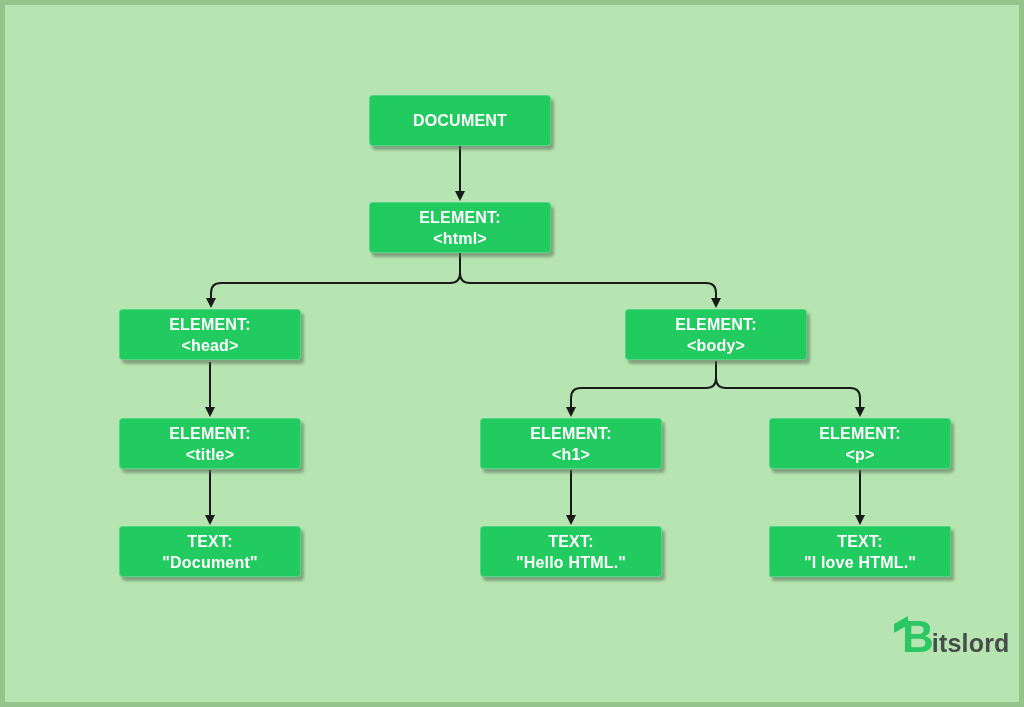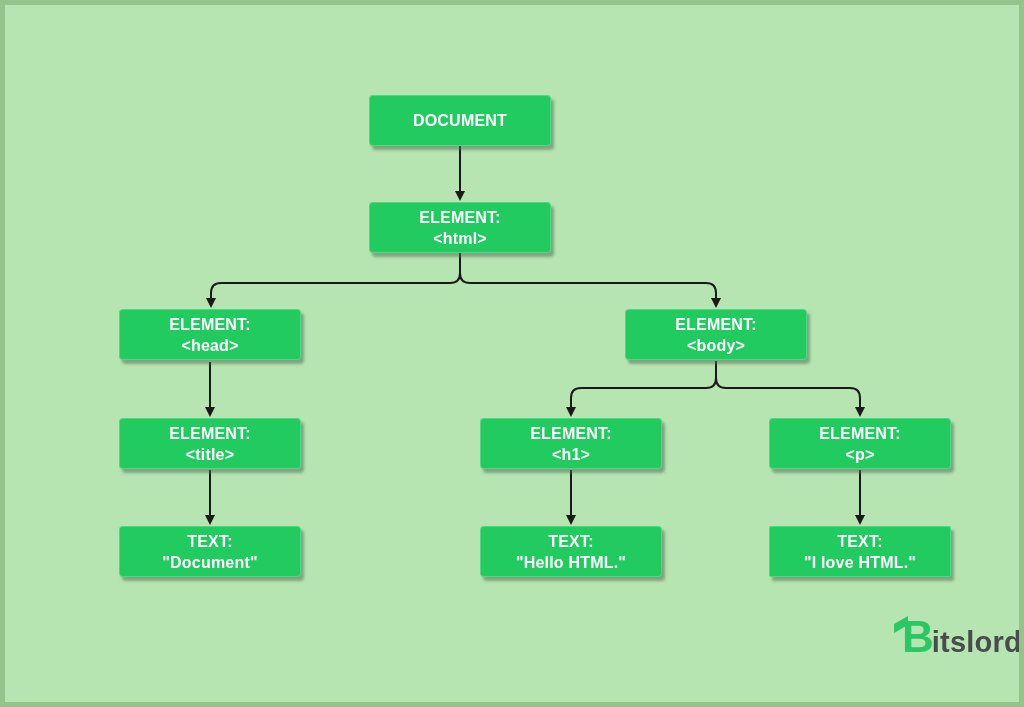--- a/index.html
+++ b/index.html
@@ -70,21 +70,21 @@
     left: -8px;
     top: 3px;
     width: 14px;
     height: 9px;
     background: #2bc765;
     transform: skewY(-30deg);
   }
   .logo-rest {
     color: #474d4b;
     font-weight: bold;
-    font-size: 29px;
+    font-size: 25px;
     margin-left: -2px;
     letter-spacing: 0.2px;
   }
 </style>
 </head>
 <body>
 
 <div class="page">
 
   <svg class="edges" viewBox="0 0 1024 707" fill="none" stroke="#1a1a1a" stroke-width="2">

